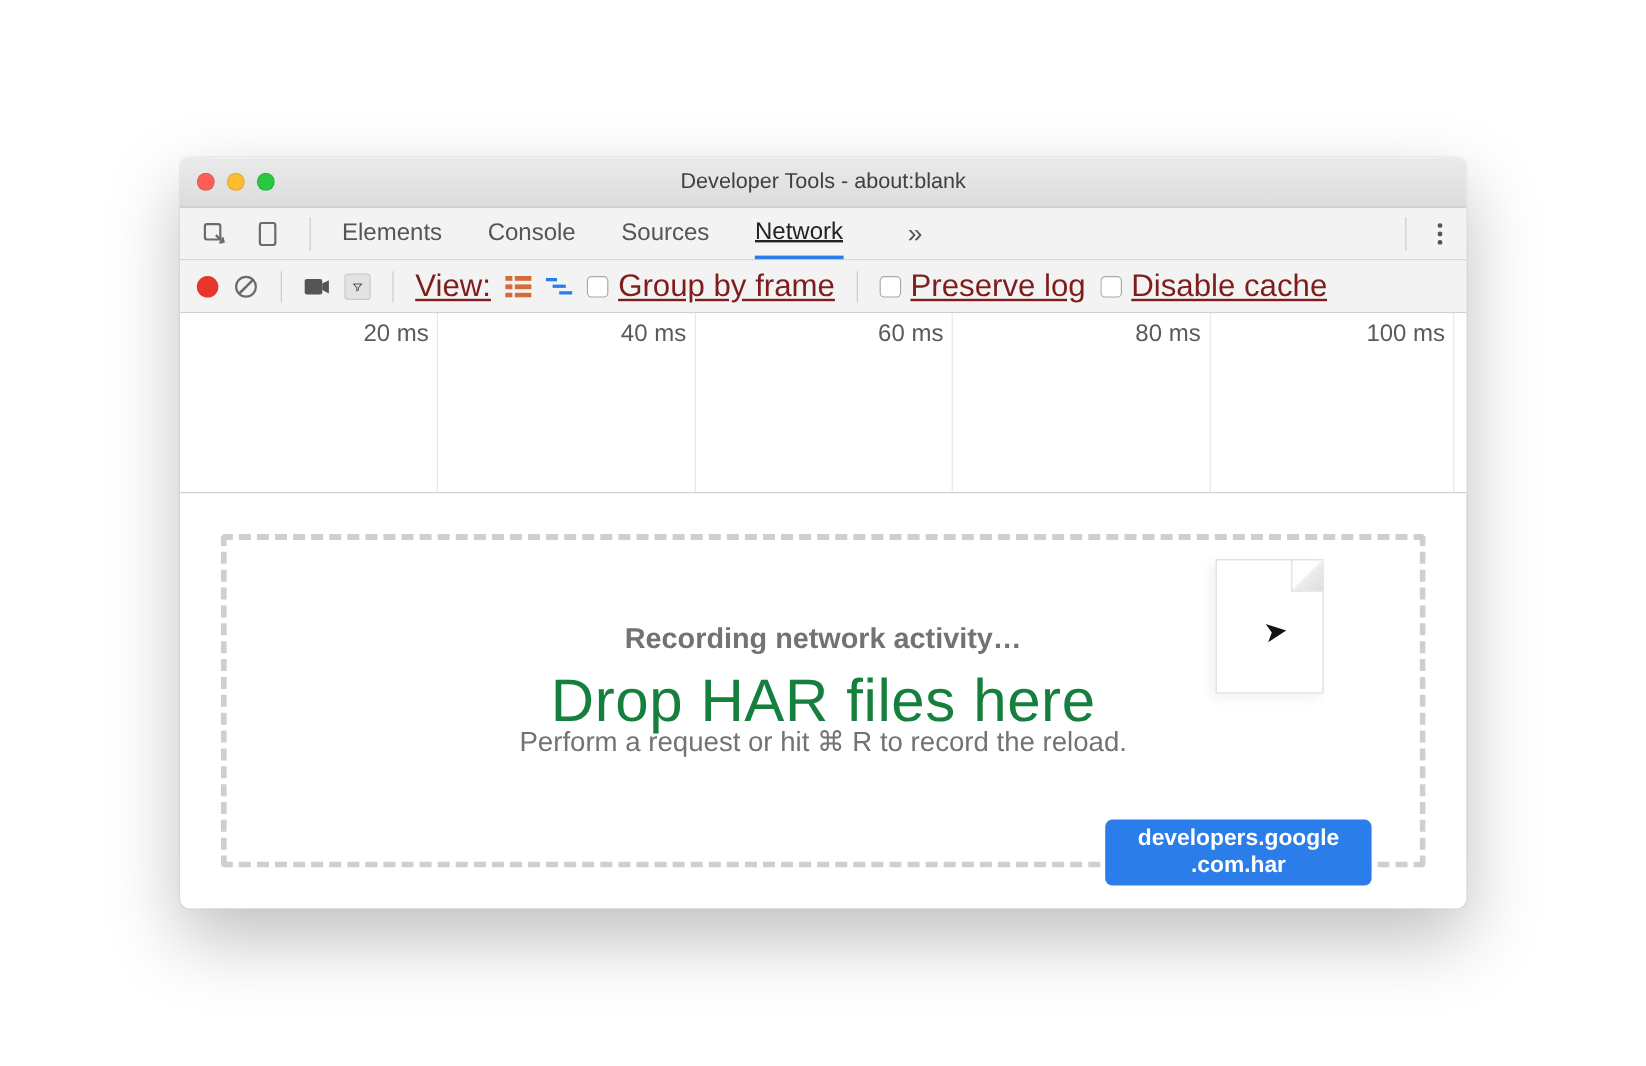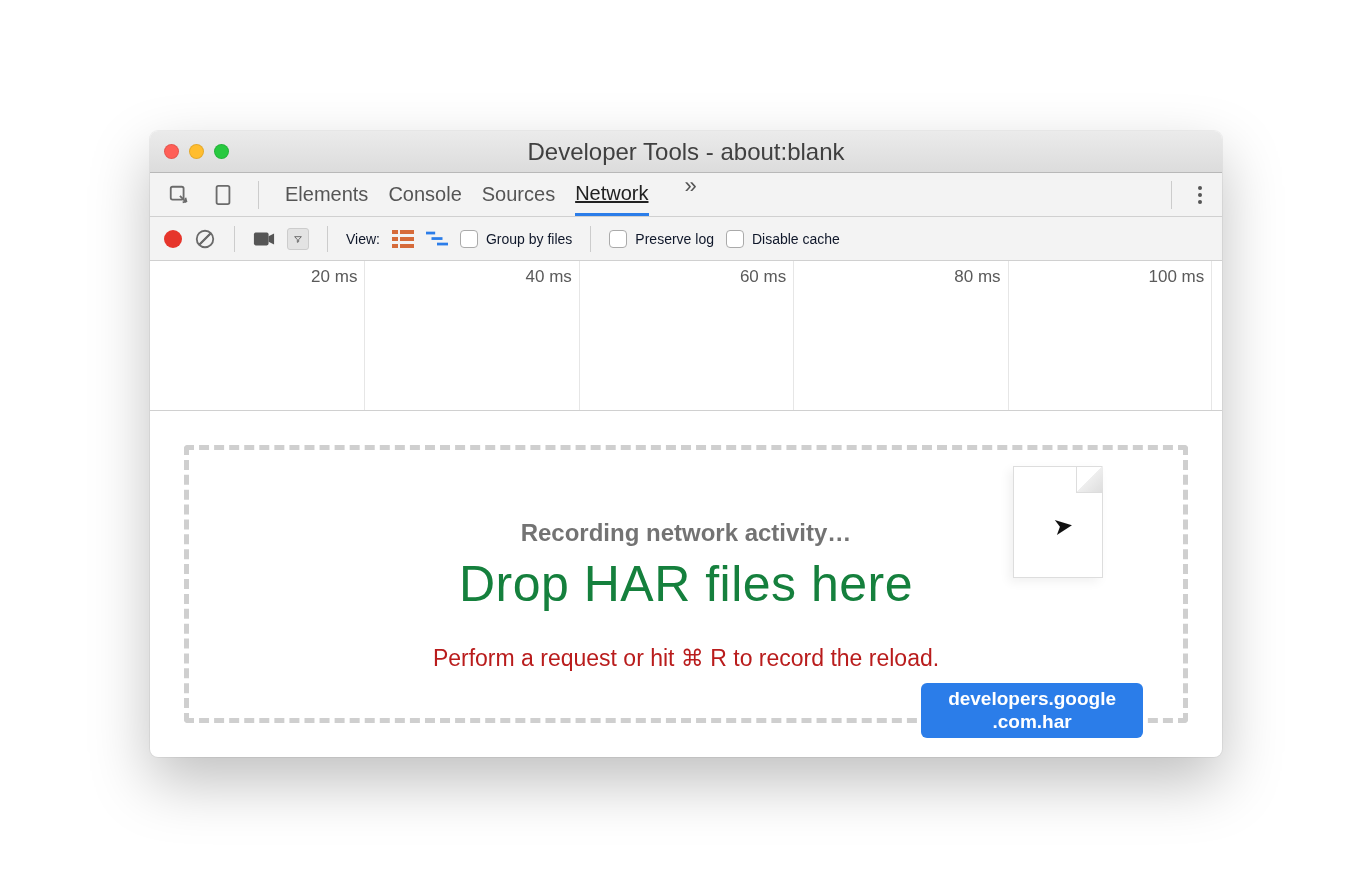--- a/index.html
+++ b/index.html
@@ -24,66 +24,66 @@
     background: linear-gradient(#ebebeb, #dcdcdc);
     border-bottom: 1px solid #b8b8b8;
     display: flex; align-items: center;
     position: relative;
   }
   .traffic { display: flex; gap: 10px; padding-left: 14px; }
   .dot { width: 15px; height: 15px; border-radius: 50%; }
   .dot.red { background:#ff5f57; border:1px solid rgba(0,0,0,0.1);}
   .dot.yellow { background:#ffbd2e; border:1px solid rgba(0,0,0,0.1);}
   .dot.green { background:#28c940; border:1px solid rgba(0,0,0,0.1);}
-  .title { position:absolute; left:0; right:0; text-align:center; font-size:24px; color:#404040; pointer-events:none;}
+  .title { position:absolute; left:0; right:0; text-align:center; font-size:18px; color:#404040; pointer-events:none;}
   
   .tabstrip {
     height: 44px; background:#f3f3f3;
     border-bottom:1px solid #d0d0d0;
     display:flex; align-items:center;
     font-size:20px; color:#555;
   }
   .tabstrip .left-icons { display:flex; align-items:center; gap:22px; padding:0 18px; }
   .icon-btn { width:22px; height:22px; display:flex; align-items:center; justify-content:center; cursor:pointer; color:#6b6b6b;}
   .vsep { width:1px; height:28px; background:#ccc; margin:0 6px;}
-  .tabs { display:flex; gap:20px; padding-left:20px; height:100%;}
+  .tabs { display:flex; gap:38px; padding-left:20px; align-items:center; height:100%;}
   .tab { height:100%; display:flex; align-items:center; cursor:pointer; color:#555; }
   .tab.active { color:#222; font-weight:500; border-bottom:3px solid #2b7de9;text-decoration:underline; }
   .more { padding:0 16px; font-size:22px; color:#555; cursor:pointer;}
   .spacer { flex:1; }
   .menu-dots { padding:0 20px; font-size:22px; color:#555; cursor:pointer; display:flex; flex-direction:column; gap:3px; align-items:center; justify-content:center;}
   .menu-dots span{width:4px;height:4px;background:#555;border-radius:50%;}
   
   .toolbar {
     height:44px; background:#f3f3f3; border-bottom:1px solid #d0d0d0;
     display:flex; align-items:center; gap:12px; padding:0 14px;
-    font-size:14px; color:#0f172a;
+    font-size:26px; color:#7f1d1d;text-decoration:underline;
   }
   .rec { width:18px; height:18px; background:#e6352b; border-radius:50%; cursor:pointer;}
   .toolbar .sep { width:1px; height:26px; background:#ccc; margin:0 6px;}
   .filter-btn { padding:4px 6px; background:#e3e3e3; border:1px solid #ccc; border-radius:3px; display:flex; align-items:center; justify-content:center;}
   .chkwrap { display:flex; align-items:center; gap:8px;}
   .chk { width:18px; height:18px; border:1px solid #aaa; border-radius:4px; background:#fff;}
   .view-icon { display:inline-flex; align-items:center; justify-content:center;}
   
   .timeline {
     height:150px; background:#fff; border-bottom:1px solid #d0d0d0;
     position:relative;
   }
   .tick { position:absolute; top:0; bottom:0; border-left:1px solid #e6e6e6;}
-  .ticklabel { position:absolute; top:6px; font-size:17px; color:#5a5a5a; transform:translateX(-100%); padding-right:8px; white-space:nowrap;}
+  .ticklabel { position:absolute; top:6px; font-size:20px; color:#5a5a5a; transform:translateX(-100%); padding-right:8px; white-space:nowrap;}
   
   .dropzone {
     flex:1; margin:34px 34px; position:relative;
     border:5px dashed #cfcfcf; border-radius:4px;
     display:flex; align-items:center; justify-content:center;
   }
   .drop-inner { position:relative; text-align:center; width:100%;}
   .behind1 { color:#737373; font-size:24px; position:absolute; top:-36px; left:0; right:0;font-weight:bold;}
-  .behind2 { color:#b91c1c; font-size:23px; position:absolute; top:50px; left:0; right:0;margin-top:40px;}
+  .behind2 { color:#737373; font-size:23px; position:absolute; top:50px; left:0; right:0;}
   .dropmain { color:#15803d; font-size:50px; font-weight:400; letter-spacing:0.5px;}
   .file-ghost {
     position:absolute; right:80px; top:16px; width:90px; height:112px;
     background:#fff; border:1px solid #ddd;
     box-shadow:-4px 4px 10px rgba(0,0,0,0.06);
   }
   .file-ghost::before{
     content:""; position:absolute; top:-1px; right:-1px; width:26px; height:26px;
     background:linear-gradient(135deg, transparent 48%, #eee 50%, #ddd 100%);
     border-bottom:1px solid #ddd; border-left:1px solid #ddd;
@@ -179,21 +179,21 @@
     </div>
     <div class="view-icon icon-btn">
       <svg width="24" height="16" viewBox="0 0 24 16" fill="#2b7de9">
           <rect x="0" y="0" width="10" height="3"></rect>
           <rect x="6" y="6" width="12" height="3"></rect>
           <rect x="12" y="12" width="12" height="3"></rect>
         </svg>
     </div>
     <div class="chkwrap">
       <div class="chk"></div>
-      <span>Group by files</span>
+      <span>Group by frame</span>
     </div>
     <div class="sep"></div>
     <div class="chkwrap">
       <div class="chk"></div>
       <span>Preserve log</span>
     </div>
     <div class="chkwrap" style="overflow:hidden;">
       <div class="chk"></div>
       <span>Disable cache</span>
     </div>

